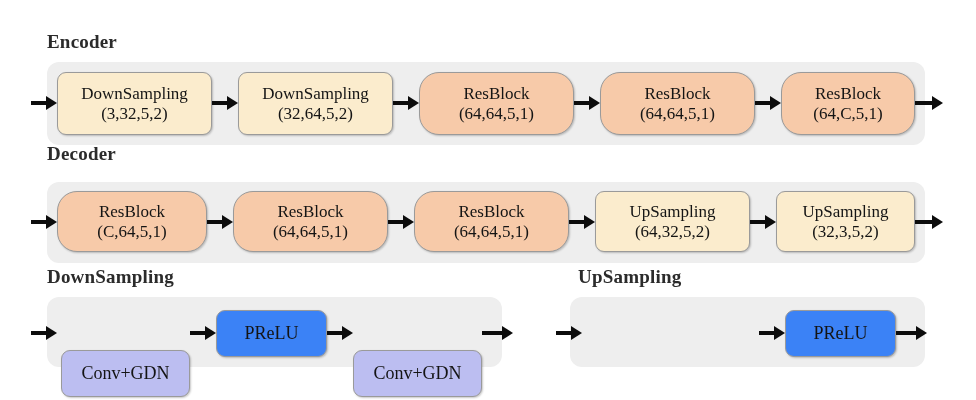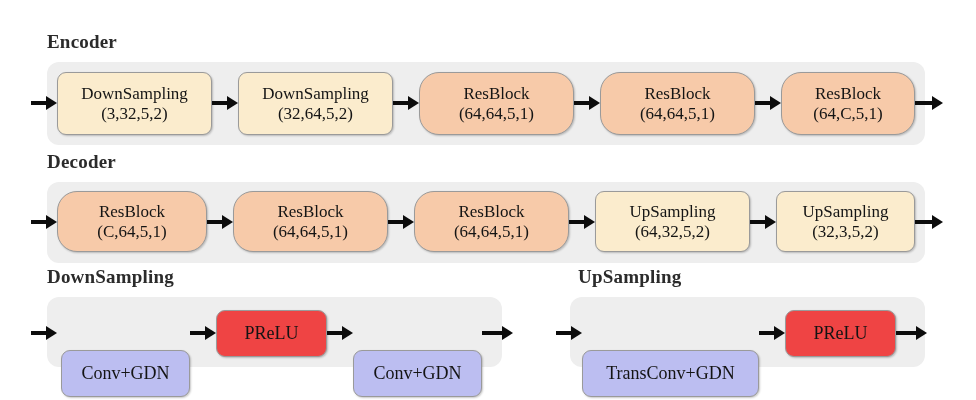--- a/index.html
+++ b/index.html
@@ -58,21 +58,21 @@
     line-height: 1.12;
     box-shadow: 1px 1px 2px rgba(0,0,0,0.22);
     overflow: hidden;
   }
   .node .ln1 { display: block; }
   .node .ln2 { display: block; }
 
   .fill-cream  { background: #fbeccd; }
   .fill-salmon { background: #f7caa9; border-radius: 20px; }
   .fill-blue   { background: #bcbef1; margin-top: 40px; }
-  .fill-peach  { background: #ef4444; }
+  .fill-peach  { background: #3b82f6; }
 
   
   .arrow {
     position: absolute;
     height: 0;
   }
   .arrow .shaft {
     position: absolute;
     left: 0;
     top: -2px;
@@ -146,21 +146,21 @@
   <div class="node fill-salmon" style="left:781px; top:72px; width:134px; height:63px;">
     <span class="ln1">ResBlock</span>
     <span class="ln2">(64,C,5,1)</span>
   </div>
 
   <div class="arrow" style="left:915px; top:103px; width:28px;">
     <div class="shaft" style="width:17px;"></div>
     <div class="head" style="left:17px;"></div>
   </div>
 
-  <div class="section-label" style="left:47px; top:152px;">Decoder</div>
+  <div class="section-label" style="left:47px; top:144px;">Decoder</div>
 
   <div class="panel" style="left:47px; top:182px; width:878px; height:81px;"></div>
 
   <div class="arrow" style="left:31px; top:222px; width:26px;">
     <div class="shaft" style="width:15px;"></div>
     <div class="head" style="left:15px;"></div>
   </div>
 
   <div class="node fill-salmon" style="left:57px; top:191px; width:150px; height:61px;">
     <span class="ln1">ResBlock</span>
@@ -250,23 +250,20 @@
 
   <div class="section-label" style="left:578px; top:267px;">UpSampling</div>
 
   <div class="panel" style="left:570px; top:297px; width:355px; height:70px;"></div>
 
   <div class="arrow" style="left:556px; top:333px; width:26px;">
     <div class="shaft" style="width:15px;"></div>
     <div class="head" style="left:15px;"></div>
   </div>
 
-  <div class="node fill-blue" style="left:582px; top:310px; width:177px; height:47px; font-size:18px;">
-    <span class="ln1">TransConv+GDN</span>
-  </div>
 
   <div class="arrow" style="left:759px; top:333px; width:26px;">
     <div class="shaft" style="width:15px;"></div>
     <div class="head" style="left:15px;"></div>
   </div>
 
   <div class="node fill-peach" style="left:785px; top:310px; width:111px; height:47px; font-size:18px;">
     <span class="ln1">PReLU</span>
   </div>
 

